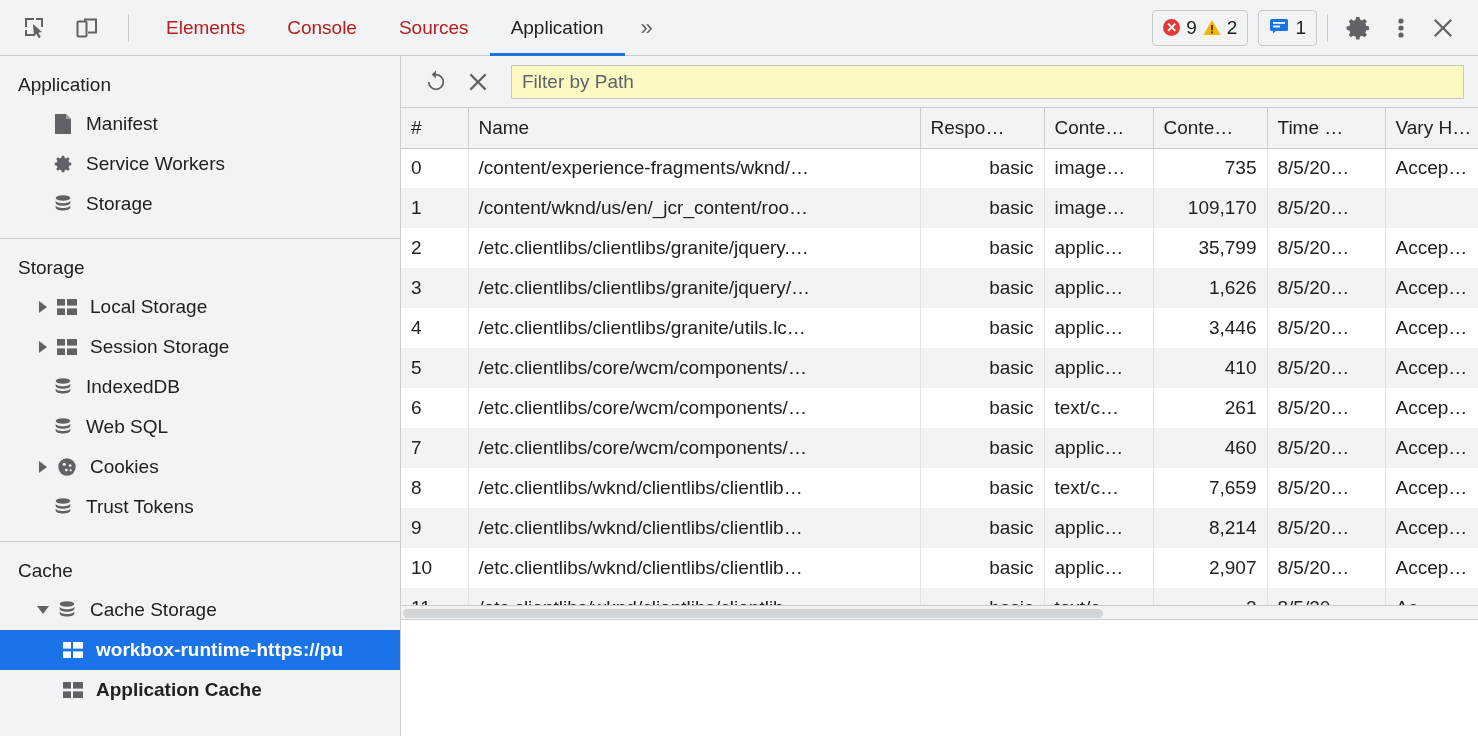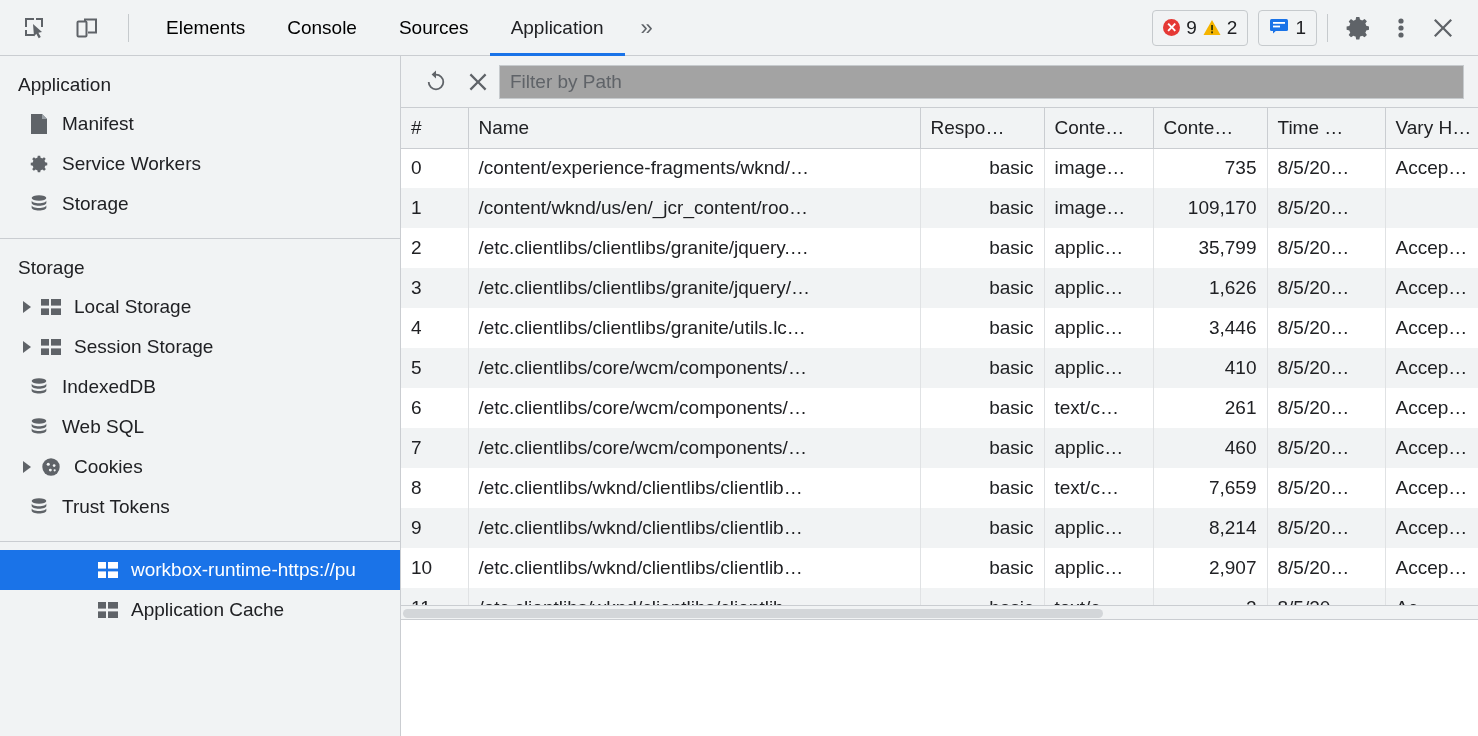--- a/index.html
+++ b/index.html
@@ -25,21 +25,21 @@
     width: 42px; height: 42px;
     display: flex; align-items: center; justify-content: center;
     cursor: pointer; border-radius: 3px;
   }
   .tb-sep { width: 1px; height: 28px; background: #c6cacd; margin: 0 10px; }
 
   .tabs { display: flex; align-items: stretch; height: 56px; margin-left: 6px; }
   .tab {
     display: flex; align-items: center; justify-content: center;
     padding: 0 21px; height: 56px;
-    font-size: 19px; color: #000000; cursor: pointer;
+    font-size: 19px; color: #b91c1c; cursor: pointer;
     position: relative; white-space: nowrap;
   }
   .tab.active { color: #202124; }
   .tab.active::after {
     content: ""; position: absolute; left: 0; right: 0; bottom: 0;
     height: 3px; background: #1a73e8;
   }
   .tab.more { font-size: 22px; color: #5f6368; padding: 0 16px; }
 
   .tb-right { margin-left: auto; display: flex; align-items: center; padding-right: 14px; gap: 0px; }
@@ -74,40 +74,40 @@
   .side-title {
     font-size: 19px; color: #202124; padding: 10px 0 8px 18px;
   }
   .side-item {
     display: flex; align-items: center;
     height: 40px; padding-left: 18px; cursor: pointer;
     font-size: 19px; color: #202124; white-space: nowrap;
   }
   .side-item .ico { width: 26px; min-width: 26px; display: flex; align-items: center; justify-content: center; margin-right: 10px; }
   .side-item .twisty { width: 22px; min-width: 22px; display: flex; align-items: center; justify-content: center; }
-  .side-item.lvl1 { padding-left: 26px; }
-  .side-item.lvl1-tw { padding-left: 16px; text-align: center; }
-  .side-item.lvl2 { padding-left: 95px; }
+  .side-item.lvl1 { padding-left: 50px; }
+  .side-item.lvl1-tw { padding-left: 32px; text-align: center; }
+  .side-item.lvl2 { padding-left: 60px; font-weight: bold; }
   .side-item.selected { background: #1a73e8; color: #ffffff; }
   .side-item.selected svg path,
   .side-item.selected svg rect { fill: #ffffff !important; }
   .tri { width: 0; height: 0; border-left: 8px solid #5f6368; border-top: 6px solid transparent; border-bottom: 6px solid transparent; }
   .tri-down { width: 0; height: 0; border-top: 8px solid #5f6368; border-left: 6px solid transparent; border-right: 6px solid transparent; }
 
   
   .main { flex: 1; display: flex; flex-direction: column; min-width: 0; background: #fff; }
   .filterbar {
     height: 52px; min-height: 52px; background: #f1f3f4;
     border-bottom: 1px solid #cacdd1;
     display: flex; align-items: center; padding: 0 14px;
   }
   .fb-btn { width: 42px; height: 42px; display: flex; align-items: center; justify-content: center; cursor: pointer; }
   .filter-input {
-    flex: 1; height: 34px; 
-    border: 1px solid #c6cacd; background: #a3a3a3;
+    flex: 1; height: 34px; margin-left: 12px;
+    border: 1px solid #c6cacd; background: #fef9c3;
     font-size: 19px; color: #202124; padding: 0 10px;
     font-family: "Liberation Sans", sans-serif;
     outline: none;
   }
   .filter-input::placeholder { color: #5f6368; }
 
   .grid-wrap { height: 512px; min-height: 512px; overflow: hidden; background: #fff; position: relative; border-bottom: 1px solid #cacdd1; }
   table.grid { border-collapse: collapse; width: 1078px; table-layout: fixed; }
   table.grid th {
     background: #f1f3f4; font-weight: normal;
@@ -341,20 +341,34 @@
                 <ellipse cx="12" cy="5.5" rx="8" ry="3" fill="#5f6368"></ellipse>
                 <path d="M4 8.2c0 1.7 3.6 3 8 3s8-1.3 8-3v2.6c0 1.7-3.6 3-8 3s-8-1.3-8-3z" fill="#5f6368"></path>
                 <path d="M4 13.4c0 1.7 3.6 3 8 3s8-1.3 8-3V16c0 1.7-3.6 3-8 3s-8-1.3-8-3z" fill="#5f6368"></path>
               </svg>
           </span>
           <span>Trust Tokens</span>
         </div>
       </div>
 
       <div class="side-section nb">
+        <div class="side-title">Cache</div>
+        <div class="side-item lvl1-tw">
+          <span class="twisty">
+              <span class="tri-down"></span>
+            </span>
+          <span class="ico">
+            <svg width="22" height="22" viewBox="0 0 24 24">
+                <ellipse cx="12" cy="5.5" rx="8" ry="3" fill="#5f6368"></ellipse>
+                <path d="M4 8.2c0 1.7 3.6 3 8 3s8-1.3 8-3v2.6c0 1.7-3.6 3-8 3s-8-1.3-8-3z" fill="#5f6368"></path>
+                <path d="M4 13.4c0 1.7 3.6 3 8 3s8-1.3 8-3V16c0 1.7-3.6 3-8 3s-8-1.3-8-3z" fill="#5f6368"></path>
+              </svg>
+          </span>
+          <span>Cache Storage</span>
+        </div>
         <div class="side-item lvl2 selected">
           <span class="ico">
             <svg width="22" height="18" viewBox="0 0 22 18">
                 <rect x="1" y="1" width="8" height="6.6" fill="#5f6368"></rect>
                 <rect x="11" y="1" width="10" height="6.6" fill="#5f6368"></rect>
                 <rect x="1" y="10.4" width="8" height="6.6" fill="#5f6368"></rect>
                 <rect x="11" y="10.4" width="10" height="6.6" fill="#5f6368"></rect>
               </svg>
           </span>
           <span>workbox-runtime-https://pu</span>

